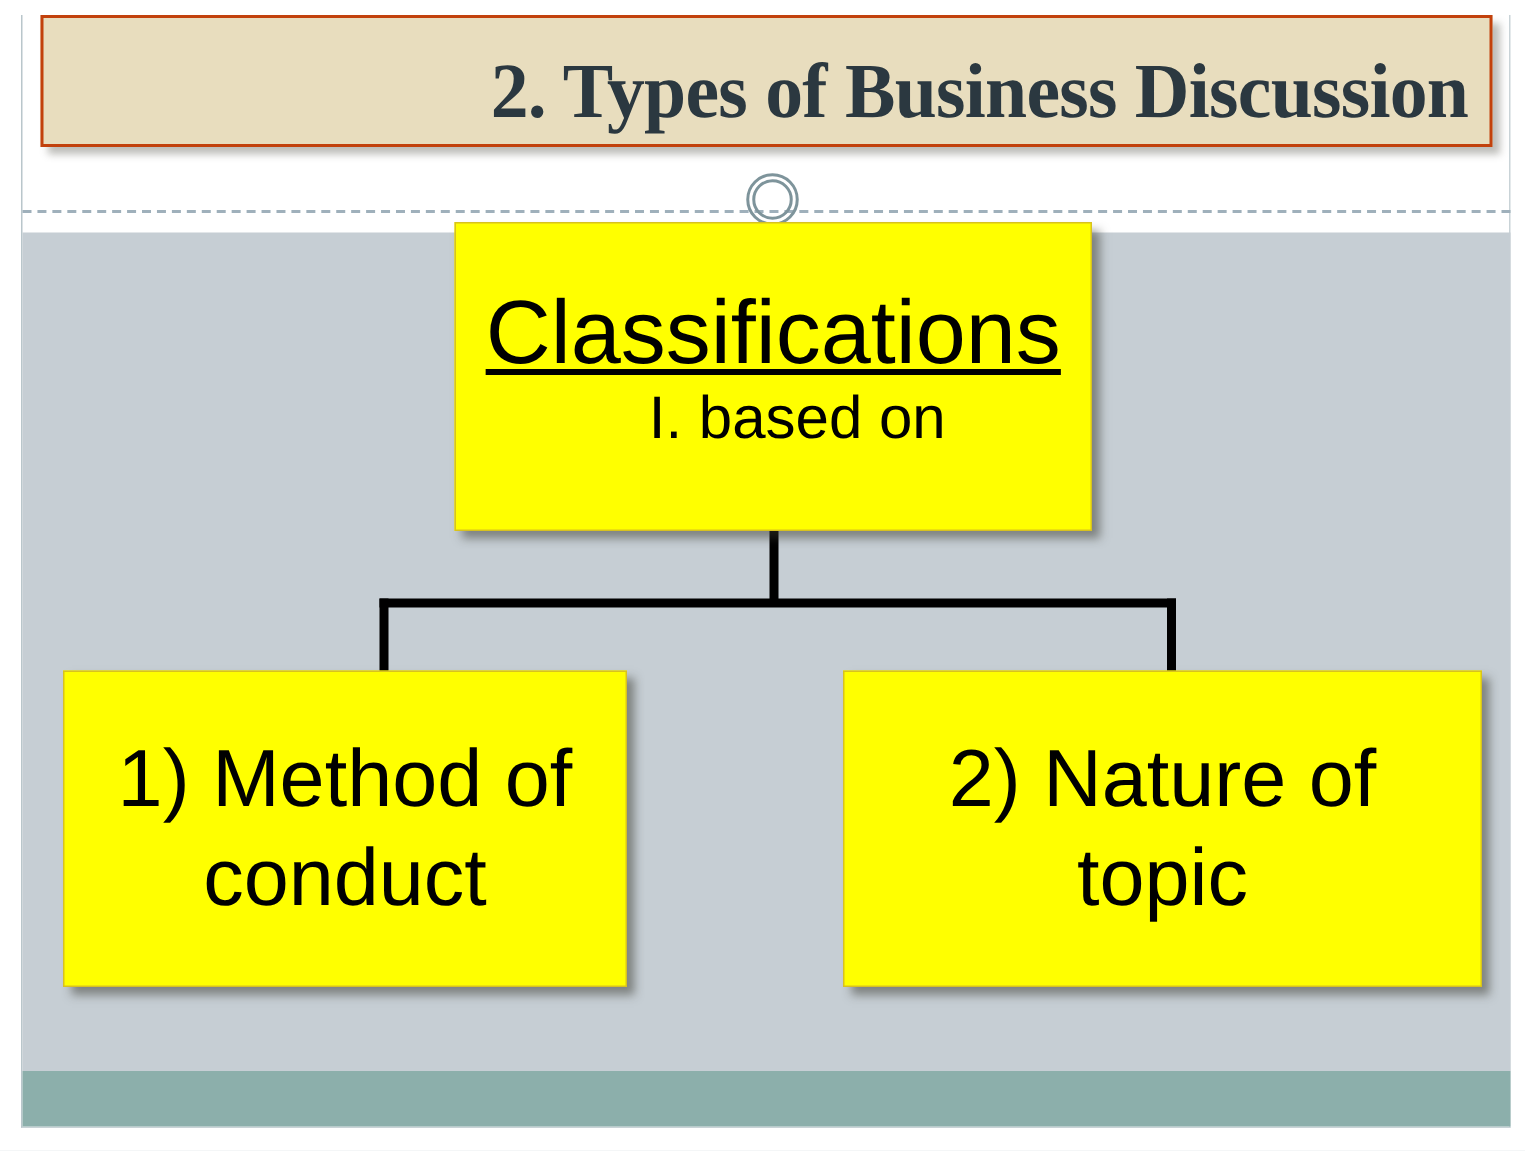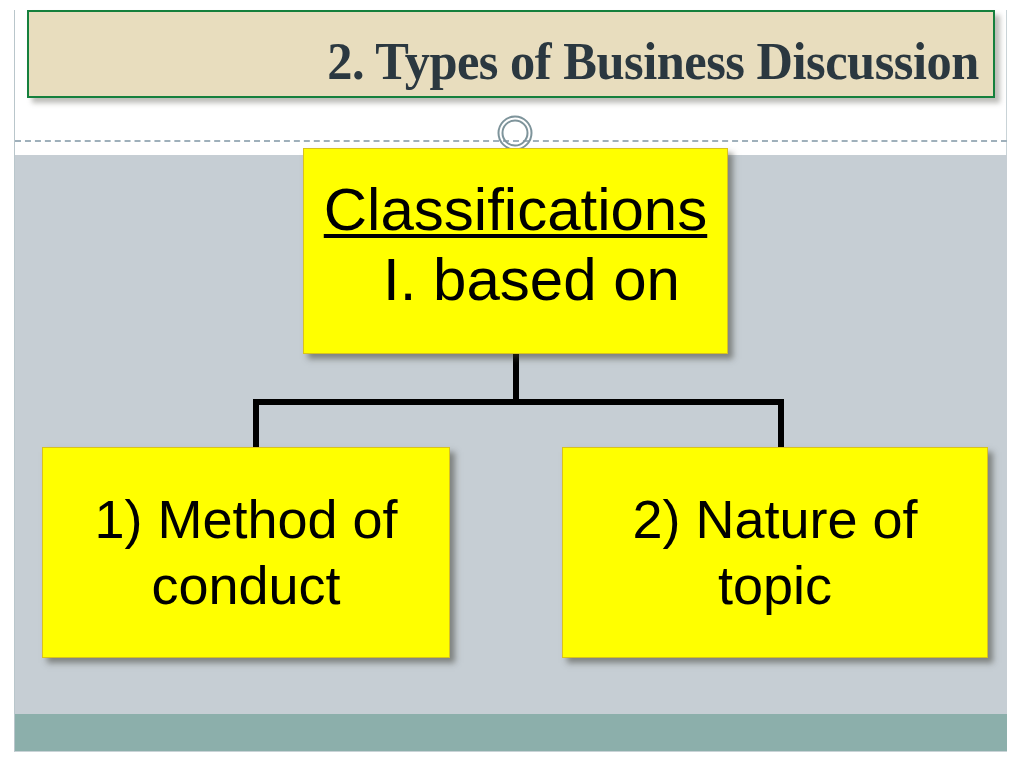--- a/index.html
+++ b/index.html
@@ -78,21 +78,21 @@
   .theme-ring svg { display: block; }
 
   
   .title-box {
     position: absolute;
     left: 27px;
     top: 10px;
     width: 968px;
     height: 88px;
     background: #e8ddbe;
-    border: 2px solid #15803d;
+    border: 2px solid #c2410c;
     box-sizing: border-box;
     box-shadow: 5px 5px 5px rgba(90, 90, 80, 0.40);
     display: flex;
     align-items: center;
     justify-content: flex-end;
     padding: 16px 14px 0 20px;
   }
   .title-text {
     font-family: "Liberation Serif", "DejaVu Serif", serif;
     font-weight: bold;
@@ -136,29 +136,29 @@
     padding: 6px 10px 14px;
   }
   .node-top .line-1 {
     font-size: 60px;
     line-height: 1.08;
     text-decoration: underline;
     text-underline-offset: 4px;
     text-decoration-thickness: 4px;
   }
   .node-top .line-2 {
-    font-size: 60px;
+    font-size: 40px;
     line-height: 1.22;
     margin-left: 32px;
   }
 
   .node-left {
     left: 42px;
     top: 447px;
-    width: 408px;
+    width: 376px;
     height: 211px;
     padding: 8px 16px;
   }
   .node-right {
     left: 562px;
     top: 447px;
     width: 426px;
     height: 211px;
     padding: 0 16px;
   }

